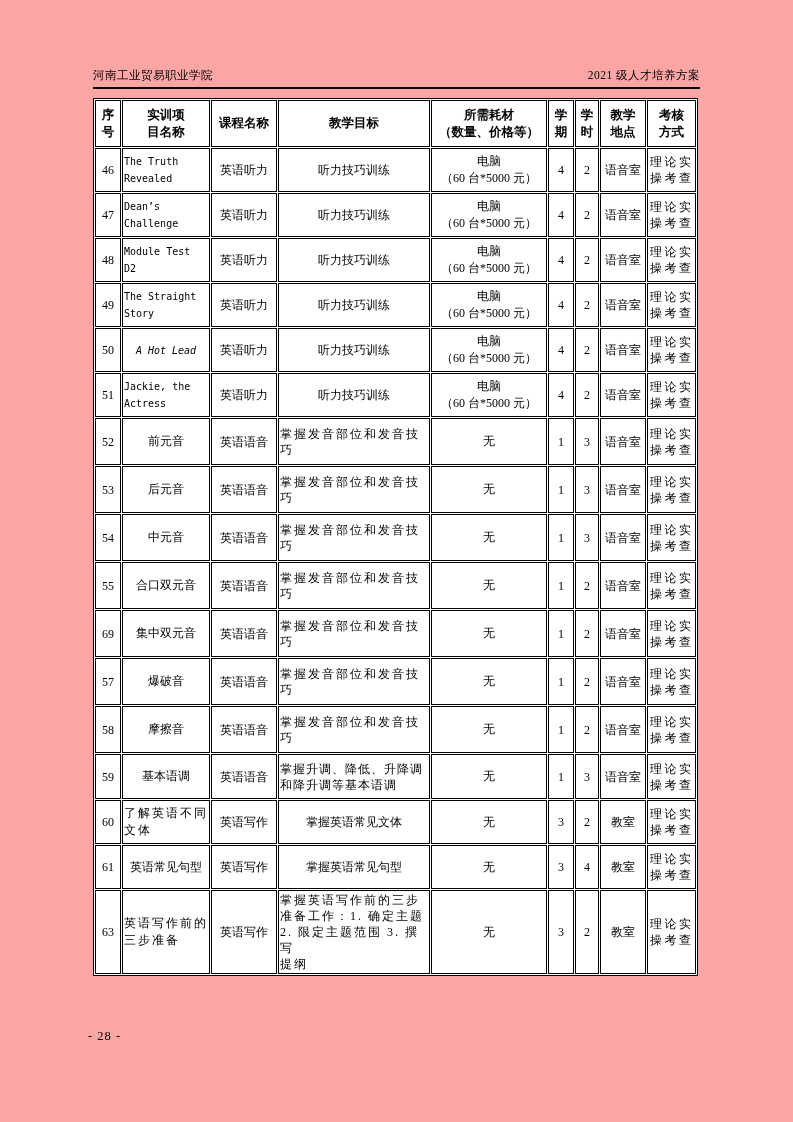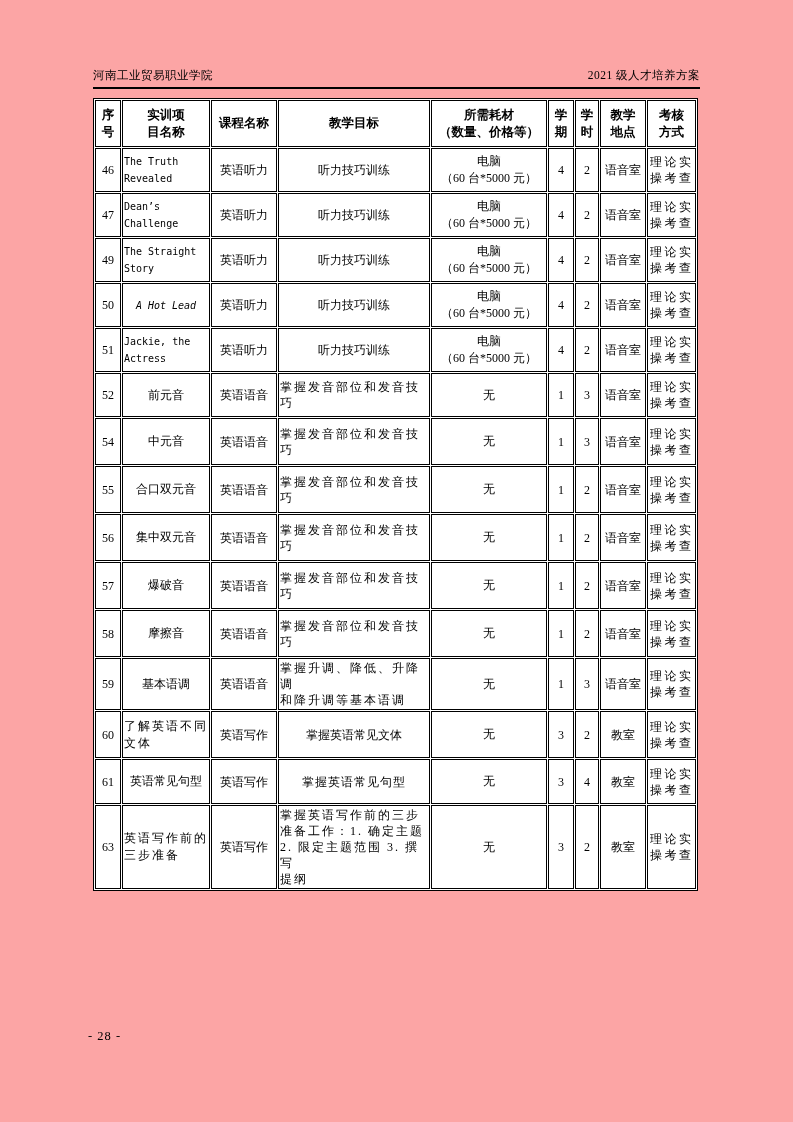--- a/index.html
+++ b/index.html
@@ -120,20 +120,34 @@
           <td class="objective">听力技巧训练</td>
           <td class="materials">电脑
 （60 台*5000 元）</td>
           <td class="semester">4</td>
           <td class="hours">2</td>
           <td class="location">语音室</td>
           <td class="assessment">理论实
 操考查</td>
         </tr>
         <tr>
+          <td class="no">48</td>
+          <td class="project al mono">Module Test
+D2</td>
+          <td class="course">英语听力</td>
+          <td class="objective">听力技巧训练</td>
+          <td class="materials">电脑
+（60 台*5000 元）</td>
+          <td class="semester">4</td>
+          <td class="hours">2</td>
+          <td class="location">语音室</td>
+          <td class="assessment">理论实
+操考查</td>
+        </tr>
+        <tr>
           <td class="no">49</td>
           <td class="project al mono">The Straight
 Story</td>
           <td class="course">英语听力</td>
           <td class="objective">听力技巧训练</td>
           <td class="materials">电脑
 （60 台*5000 元）</td>
           <td class="semester">4</td>
           <td class="hours">2</td>
           <td class="location">语音室</td>
@@ -174,20 +188,33 @@
           <td class="objective al">掌握发音部位和发音技
 巧</td>
           <td class="materials">无</td>
           <td class="semester">1</td>
           <td class="hours">3</td>
           <td class="location">语音室</td>
           <td class="assessment">理论实
 操考查</td>
         </tr>
         <tr>
+          <td class="no">53</td>
+          <td class="project">后元音</td>
+          <td class="course">英语语音</td>
+          <td class="objective al">掌握发音部位和发音技
+巧</td>
+          <td class="materials">无</td>
+          <td class="semester">1</td>
+          <td class="hours">3</td>
+          <td class="location">语音室</td>
+          <td class="assessment">理论实
+操考查</td>
+        </tr>
+        <tr>
           <td class="no">54</td>
           <td class="project">中元音</td>
           <td class="course">英语语音</td>
           <td class="objective al">掌握发音部位和发音技
 巧</td>
           <td class="materials">无</td>
           <td class="semester">1</td>
           <td class="hours">3</td>
           <td class="location">语音室</td>
           <td class="assessment">理论实
@@ -200,21 +227,21 @@
           <td class="objective al">掌握发音部位和发音技
 巧</td>
           <td class="materials">无</td>
           <td class="semester">1</td>
           <td class="hours">2</td>
           <td class="location">语音室</td>
           <td class="assessment">理论实
 操考查</td>
         </tr>
         <tr>
-          <td class="no">56</td>
+          <td class="no">69</td>
           <td class="project">集中双元音</td>
           <td class="course">英语语音</td>
           <td class="objective al">掌握发音部位和发音技
 巧</td>
           <td class="materials">无</td>
           <td class="semester">1</td>
           <td class="hours">2</td>
           <td class="location">语音室</td>
           <td class="assessment">理论实
 操考查</td>

